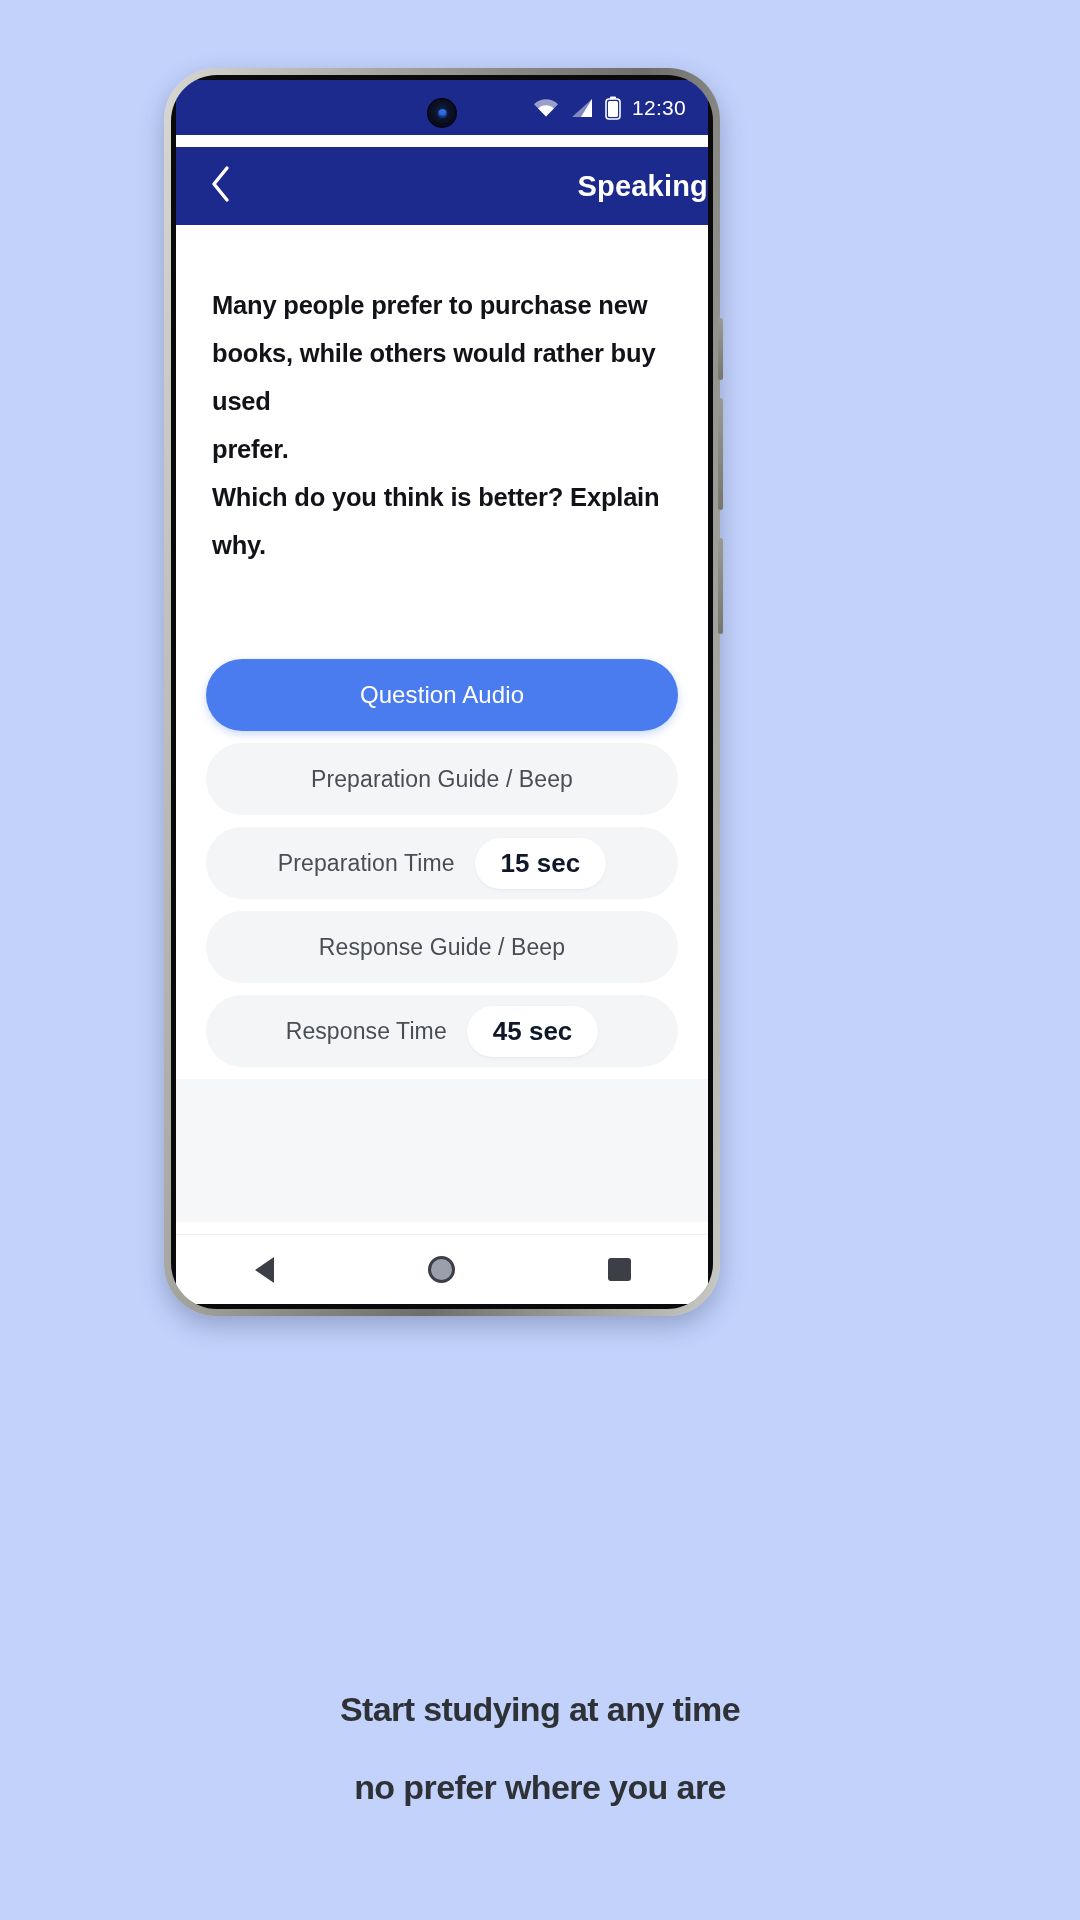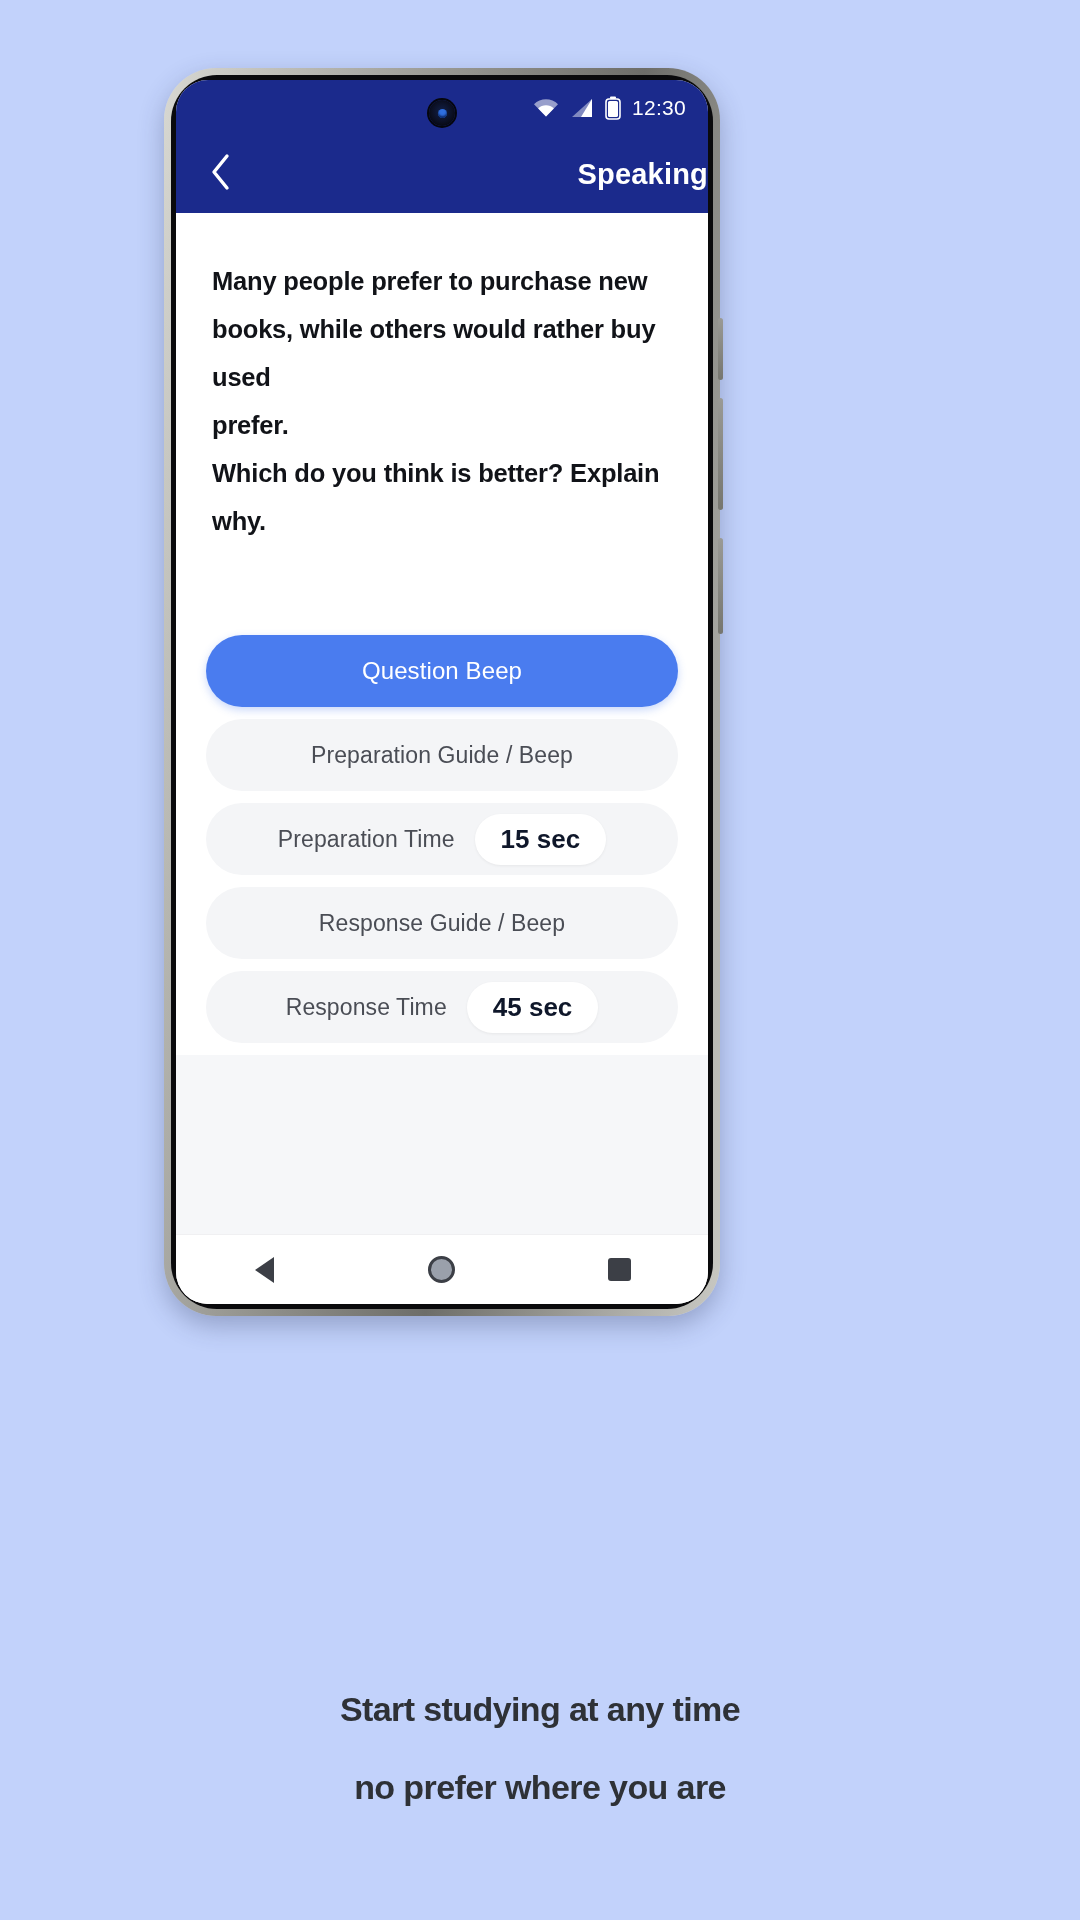--- a/index.html
+++ b/index.html
@@ -23,25 +23,25 @@
   .phone-inner-ring {
     width:100%; height:100%;
     border-radius:46px;
     background:#0a0a0c;
     padding:5px;
     position:relative;
     overflow:hidden;
   }
   .screen {
     width:100%; height:100%;
-    border-radius:32px;
+    border-radius:14px;
     background:#ffffff;
     overflow:hidden;
     position:relative;
-    display:flex; flex-direction:column;
+    display:flex; flex-direction:column;gap:12px;
   }
   
   .side-btn {
     position:absolute; right:-3px; width:5px;
     background:linear-gradient(180deg,#9a9a95,#76766f);
     border-radius:3px;
   }
   .side-btn.b1 { top:250px; height:62px; }
   .side-btn.b2 { top:330px; height:112px; }
   .side-btn.b3 { top:470px; height:96px; }
@@ -230,21 +230,21 @@
             <div class="question-line">books, while others would rather buy used</div>
             <div class="question-line">prefer.</div>
             <div class="question-line">Which do you think is better? Explain why.</div>
           </div>
 
           <div class="divider"></div>
 
           <div class="actions">
 
             <div class="row primary">
-              <span class="row-label">Question Beep</span>
+              <span class="row-label">Question Audio</span>
             </div>
 
             <div class="row plain">
               <span class="row-label">Preparation Guide / Beep</span>
             </div>
 
             <div class="row plain with-pill">
               <span class="row-label">Preparation Time</span>
               <span class="pill">15 sec</span>
             </div>

